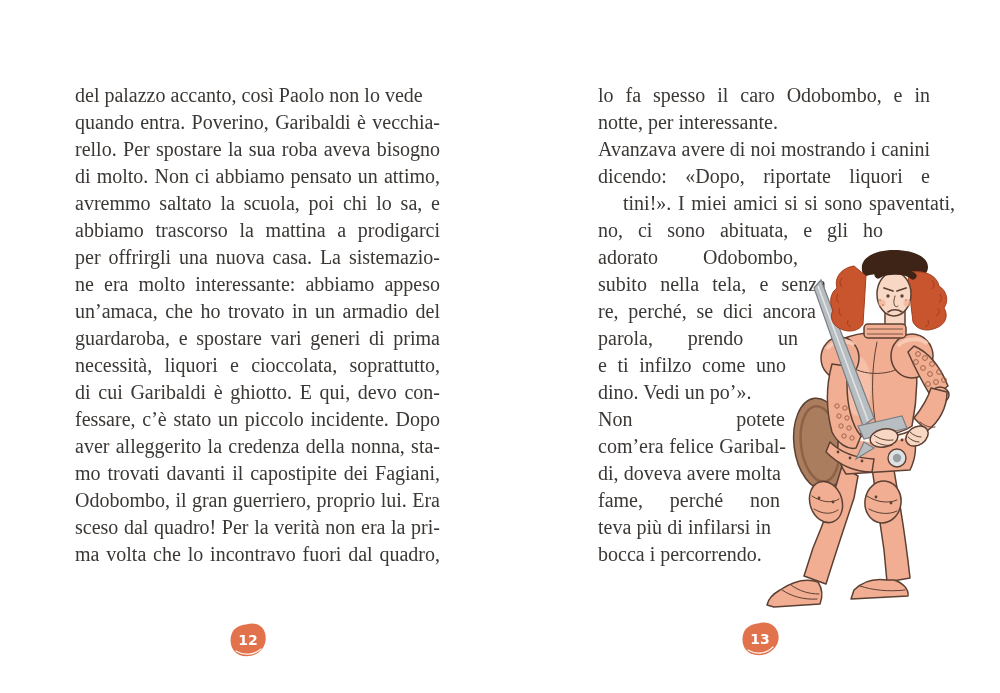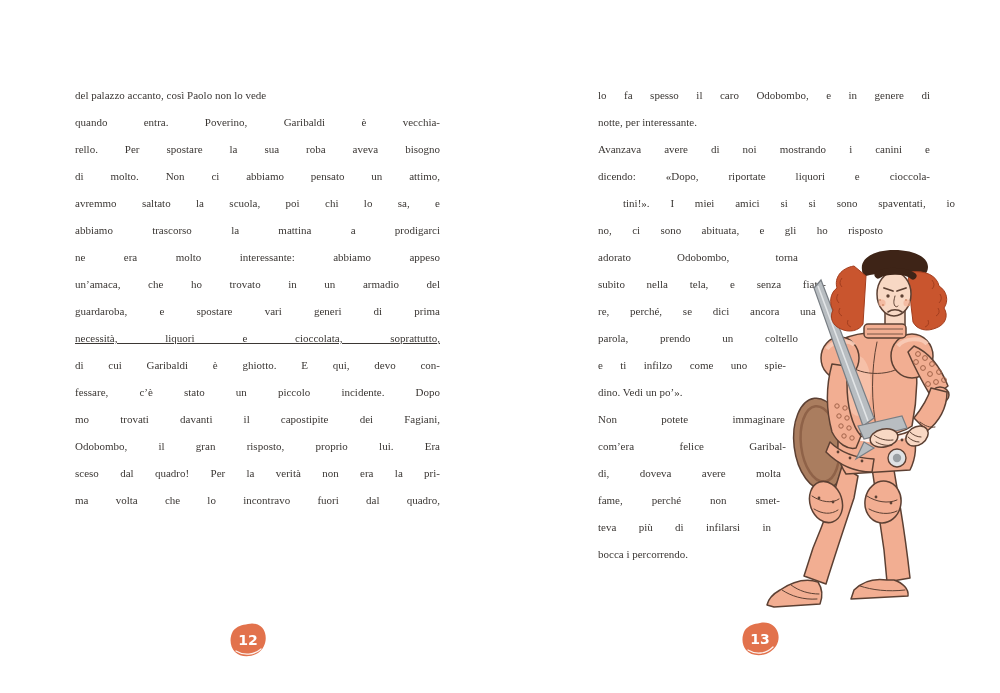--- a/index.html
+++ b/index.html
@@ -4,21 +4,21 @@
 <style>
   html,body{margin:0;padding:0;}
   body{
     width:1000px;height:693px;position:relative;overflow:hidden;
     background:#ffffff;
     font-family:"Liberation Serif", serif;
   }
   .spread{position:absolute;inset:0;}
   .text-col{
     position:absolute;top:82px;
-    font-size:11px;line-height:27px;color:var(--text,#3b3734);
+    font-size:20px;line-height:27px;color:var(--text,#3b3734);
   }
   .text-col.left{left:75px;width:365px;}
   .text-col.right{left:598px;width:332px;}
   .line{height:27px;line-height:27px;overflow:hidden;}
   .line.just{text-align:justify;}
   .line.just::after{content:"";display:inline-block;width:100%;height:0;}
   .line:not(.just){white-space:nowrap;}
   .badge{position:absolute;width:42px;height:38px;}
   .badge.left{left:227px;top:621px;}
   .badge.right{left:739px;top:620px;}
@@ -43,28 +43,30 @@
 <div class="spread">
 
   <section>
     <div class="text-col left">
         <div class="line">del palazzo accanto, così Paolo non lo vede</div>
         <div class="line just" style="width: 365px;">quando entra. Poverino, Garibaldi è vecchia-</div>
         <div class="line just" style="width: 365px;">rello. Per spostare la sua roba aveva bisogno</div>
         <div class="line just" style="width: 365px;">di molto. Non ci abbiamo pensato un attimo,</div>
         <div class="line just" style="width: 365px;">avremmo saltato la scuola, poi chi lo sa, e</div>
         <div class="line just" style="width: 365px;">abbiamo trascorso la mattina a prodigarci</div>
+        <div class="line just" style="width: 365px;">per offrirgli una nuova casa. La sistemazio-</div>
         <div class="line just" style="width: 365px;">ne era molto interessante: abbiamo appeso</div>
         <div class="line just" style="width: 365px;">un’amaca, che ho trovato in un armadio del</div>
         <div class="line just" style="width: 365px;">guardaroba, e spostare vari generi di prima</div>
-        <div class="line just" style="width: 365px; text-decoration: underline;">necessità, liquori e cioccolata, soprattutto,</div>
+        <div class="line just" style="width: 365px;">necessità, liquori e cioccolata, soprattutto,</div>
         <div class="line just" style="width: 365px;">di cui Garibaldi è ghiotto. E qui, devo con-</div>
         <div class="line just" style="width: 365px;">fessare, c’è stato un piccolo incidente. Dopo</div>
+        <div class="line just" style="width: 365px;">aver alleggerito la credenza della nonna, sta-</div>
         <div class="line just" style="width: 365px;">mo trovati davanti il capostipite dei Fagiani,</div>
-        <div class="line just" style="width: 365px;">Odobombo, il gran risposto, proprio lui. Era</div>
+        <div class="line just" style="width: 365px;">Odobombo, il gran guerriero, proprio lui. Era</div>
         <div class="line just" style="width: 365px;">sceso dal quadro! Per la verità non era la pri-</div>
         <div class="line just" style="width: 365px;">ma volta che lo incontravo fuori dal quadro,</div>
       </div>
     <svg class="badge left" viewBox="0 0 42 38">
       <path class="blob" d="M21,3 C29,1 36,5 38,12 C40,19 38,27 31,32 C23,37 13,36 8,31 C3,26 2,17 6,10 C10,5 15,4 21,3 Z"></path>
       <path class="swoosh" d="M9,30 C17,35 27,34 34,28"></path>
       <text x="21" y="24">12</text>
     </svg>
   </section>
 

